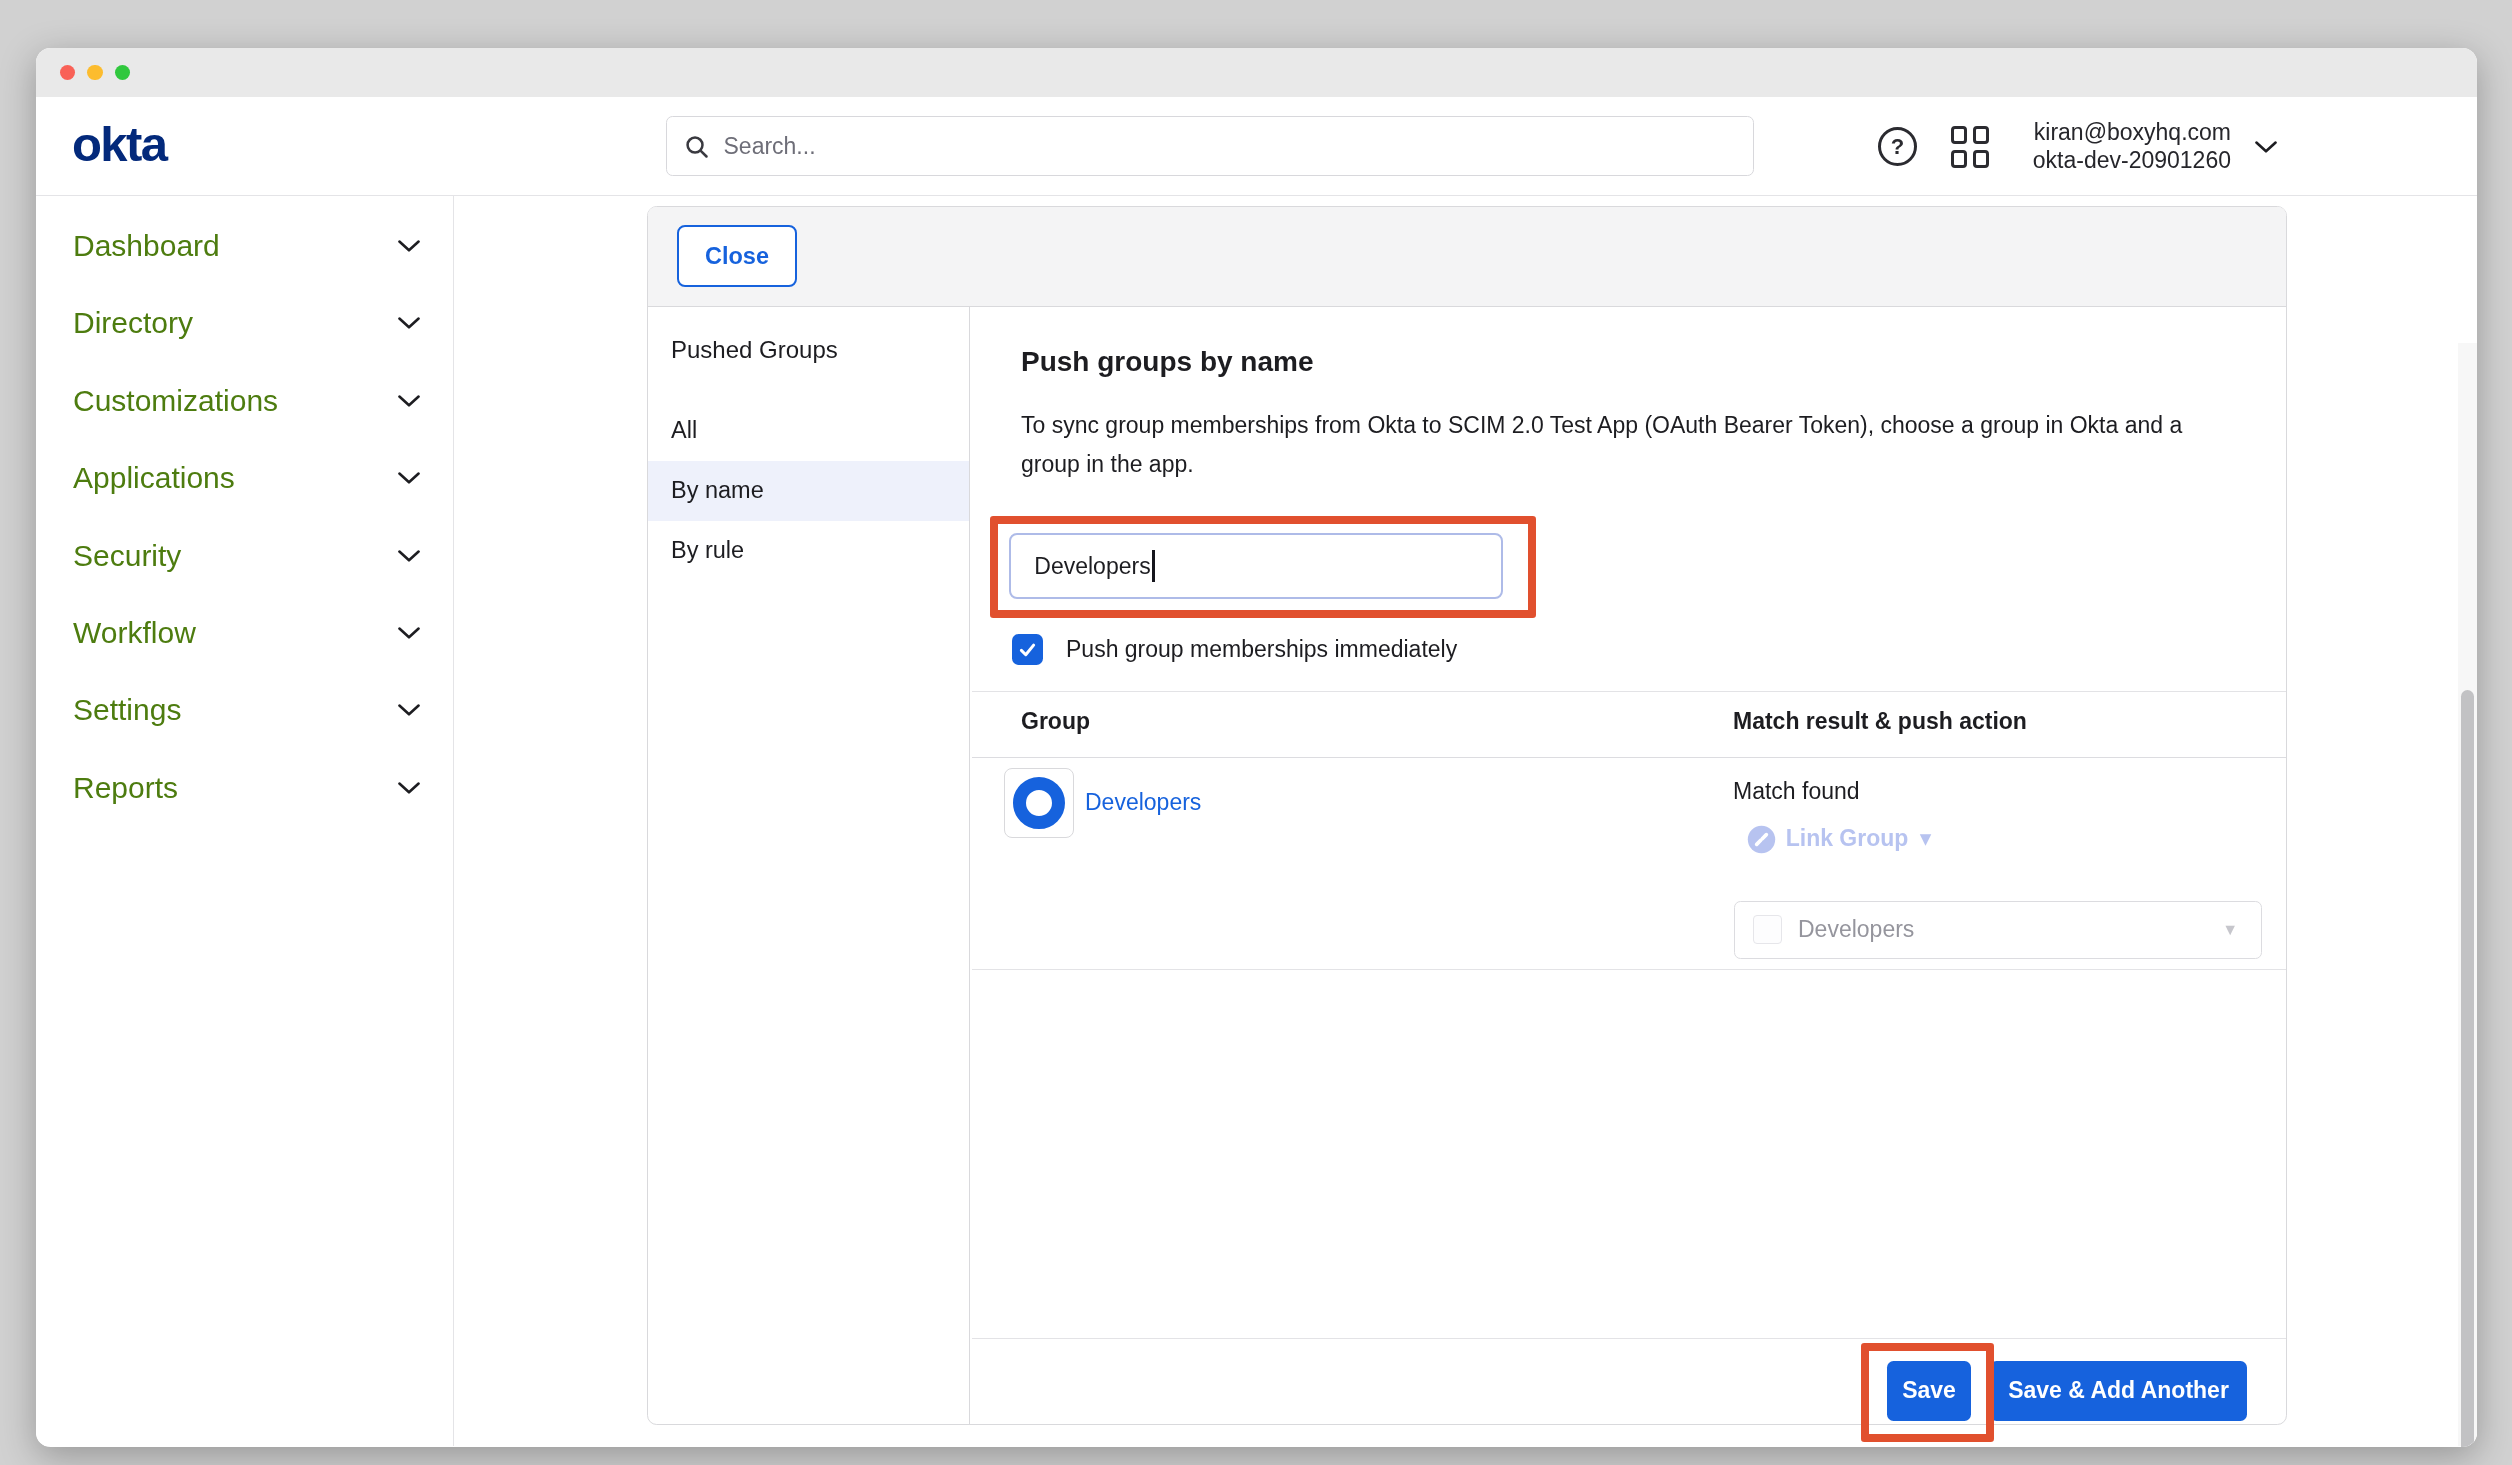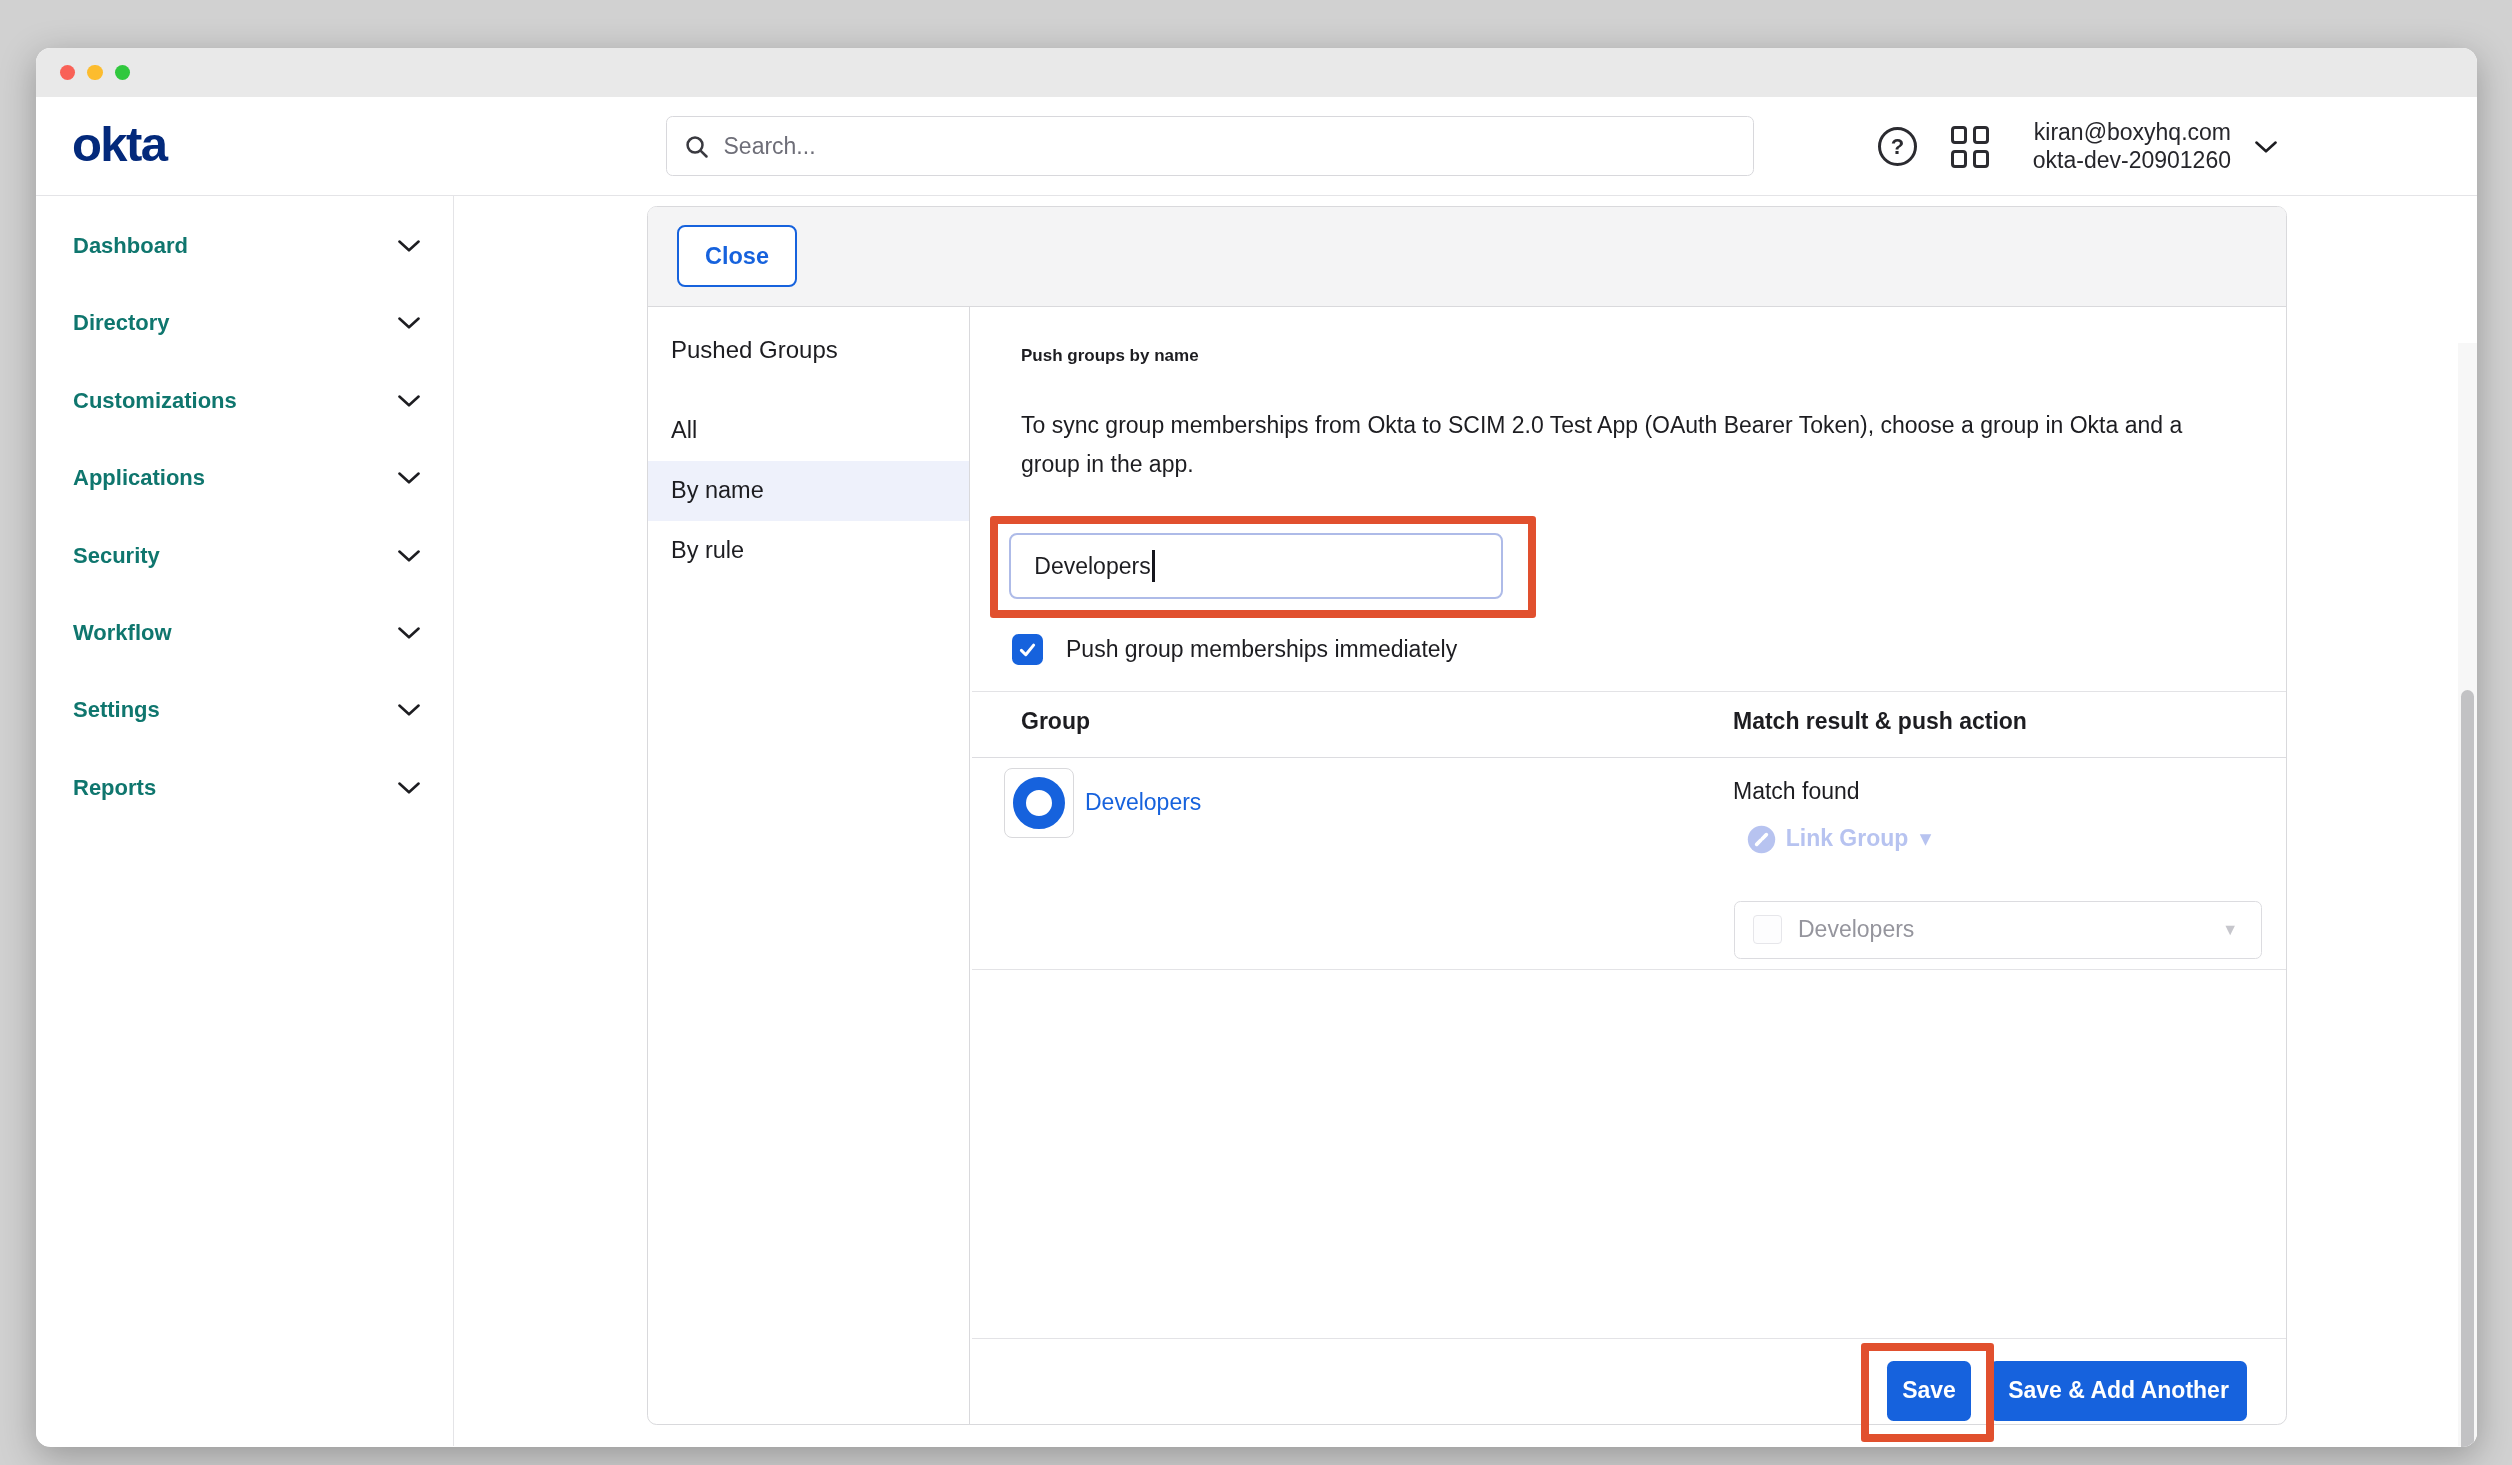--- a/index.html
+++ b/index.html
@@ -41,42 +41,42 @@
               display:grid; grid-template-columns:16px 16px; grid-template-rows:18px 18px; gap:5.7px; }
   .gridicon span { border:3.2px solid #2b2b30; border-radius:4px; }
   .account { position:absolute; left:1967px; top:50%; transform:translateY(-50%);
              width:228px; text-align:right; line-height:27.5px; font-size:23px; color:#26262b; }
   .acct-chevron { position:absolute; left:2218px; top:43px; }
   
   .bodyrow { display:flex; height:1250px; }
   .sidebar { width:418px; border-right:1.6px solid #e4e4e7; padding-top:21px; background:#fff; }
   .side-item { height:58px; margin-bottom:19.4px; display:flex; align-items:center;
                padding:0 32px 0 37px; cursor:pointer; }
-  .side-item .lbl { font-size:22px; font-weight:700; color:#0f766e; flex:1; }
+  .side-item .lbl { font-size:30px; font-weight:400; color:#4d7c0f; flex:1; }
   .chev { width:24px; height:13.8px; }
   .chev polyline { fill:none; stroke:#1d1d21; stroke-width:3.2; stroke-linecap:round; stroke-linejoin:round; }
   .main { position:relative; flex:1; background:#fff; }
   
   .scroll-track { position:absolute; right:0; top:147px; bottom:0; width:19.4px; background:#f7f7f7; }
   .scroll-thumb { position:absolute; left:3.2px; top:347px; width:13px; height:781px; background:#c2c2c4; border-radius:6.5px; }
   
   .panel { position:absolute; left:193px; top:9.7px; width:1640px; height:1219px;
            border:1.6px solid #d9d9dc; border-radius:9.7px; background:#fff; }
   .panel-top { height:100px; background:#f4f4f5; border-bottom:1.6px solid #d9d9dc;
                border-radius:8px 8px 0 0; display:flex; align-items:center; padding-left:29px; }
   .close-btn { min-width:86px; height:62px; padding:0 26px; background:#fff; border:2.4px solid #1662dd;
                border-radius:8px; color:#1662dd; font-size:23.5px; font-weight:700;
                font-family:inherit; cursor:pointer; }
   .subnav { position:absolute; left:0; top:100px; bottom:0; width:322px; border-right:1.6px solid #d9d9dc; }
   .subnav-title { margin:29px 0 37px 23px; font-size:24px; font-weight:400; }
   .subnav-item { height:60px; display:flex; align-items:center; padding-left:23px;
                  font-size:23.5px; cursor:pointer; }
   .subnav-item.active { background:#eef1fb; }
   .content { position:absolute; left:324px; top:100px; right:0; bottom:0; }
-  .form-title { position:absolute; left:49px; top:39px; font-size:17px; font-weight:700; }
+  .form-title { position:absolute; left:49px; top:39px; font-size:28px; font-weight:700; }
   .form-desc { position:absolute; left:49px; top:99px; line-height:39px; font-size:23px; }
   .form-desc span { display:block; white-space:nowrap; }
   .annotation { border:8px solid #e1502e; border-radius:3.2px; position:absolute; }
   .anno-input { left:18px; top:209px; width:546px; height:102px; }
   .group-input { position:absolute; left:11.3px; top:9.7px; width:494px; height:66px;
                  border:2.4px solid #aebbe8; border-radius:8px; background:#fff;
                  display:flex; align-items:center; padding-left:23px; font-size:23px; }
   .caret-bar { display:inline-block; width:2.4px; height:32px; background:#16161d; margin-left:1.6px; }
   .check-row { position:absolute; left:40px; top:327px; display:flex; align-items:center; }
   .checkbox { width:31px; height:31px; background:#1662dd; border-radius:6.5px;

